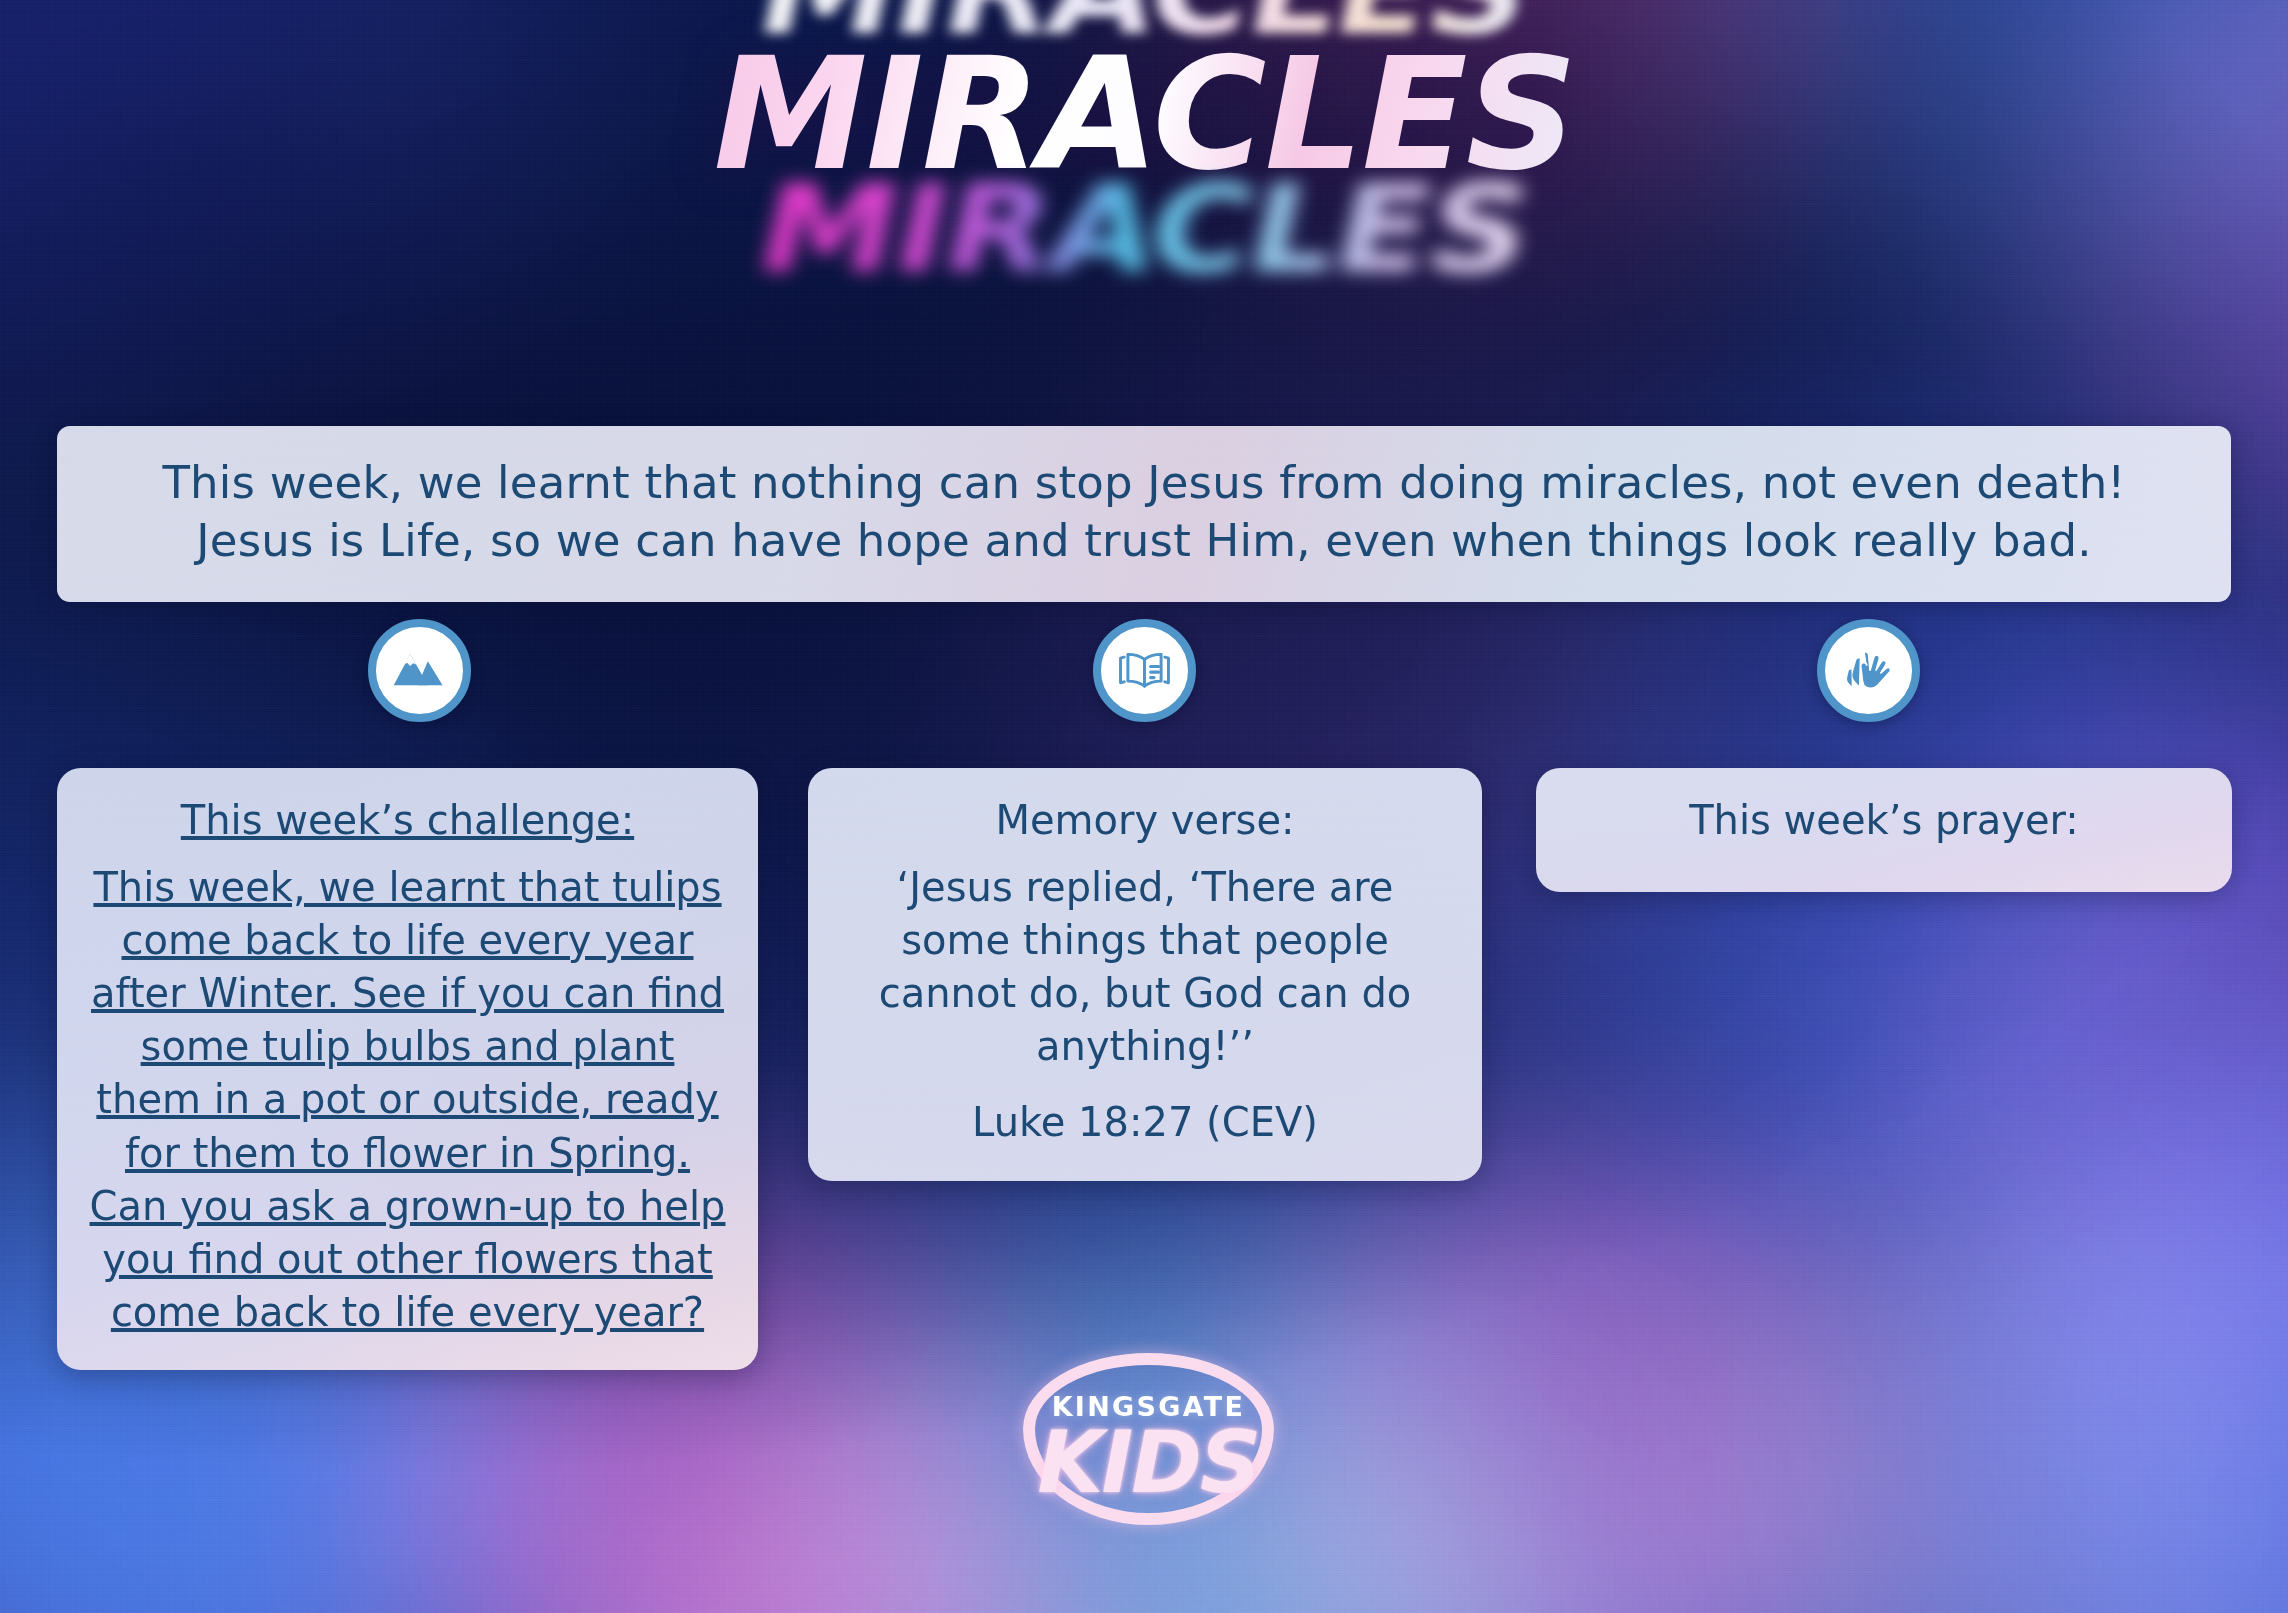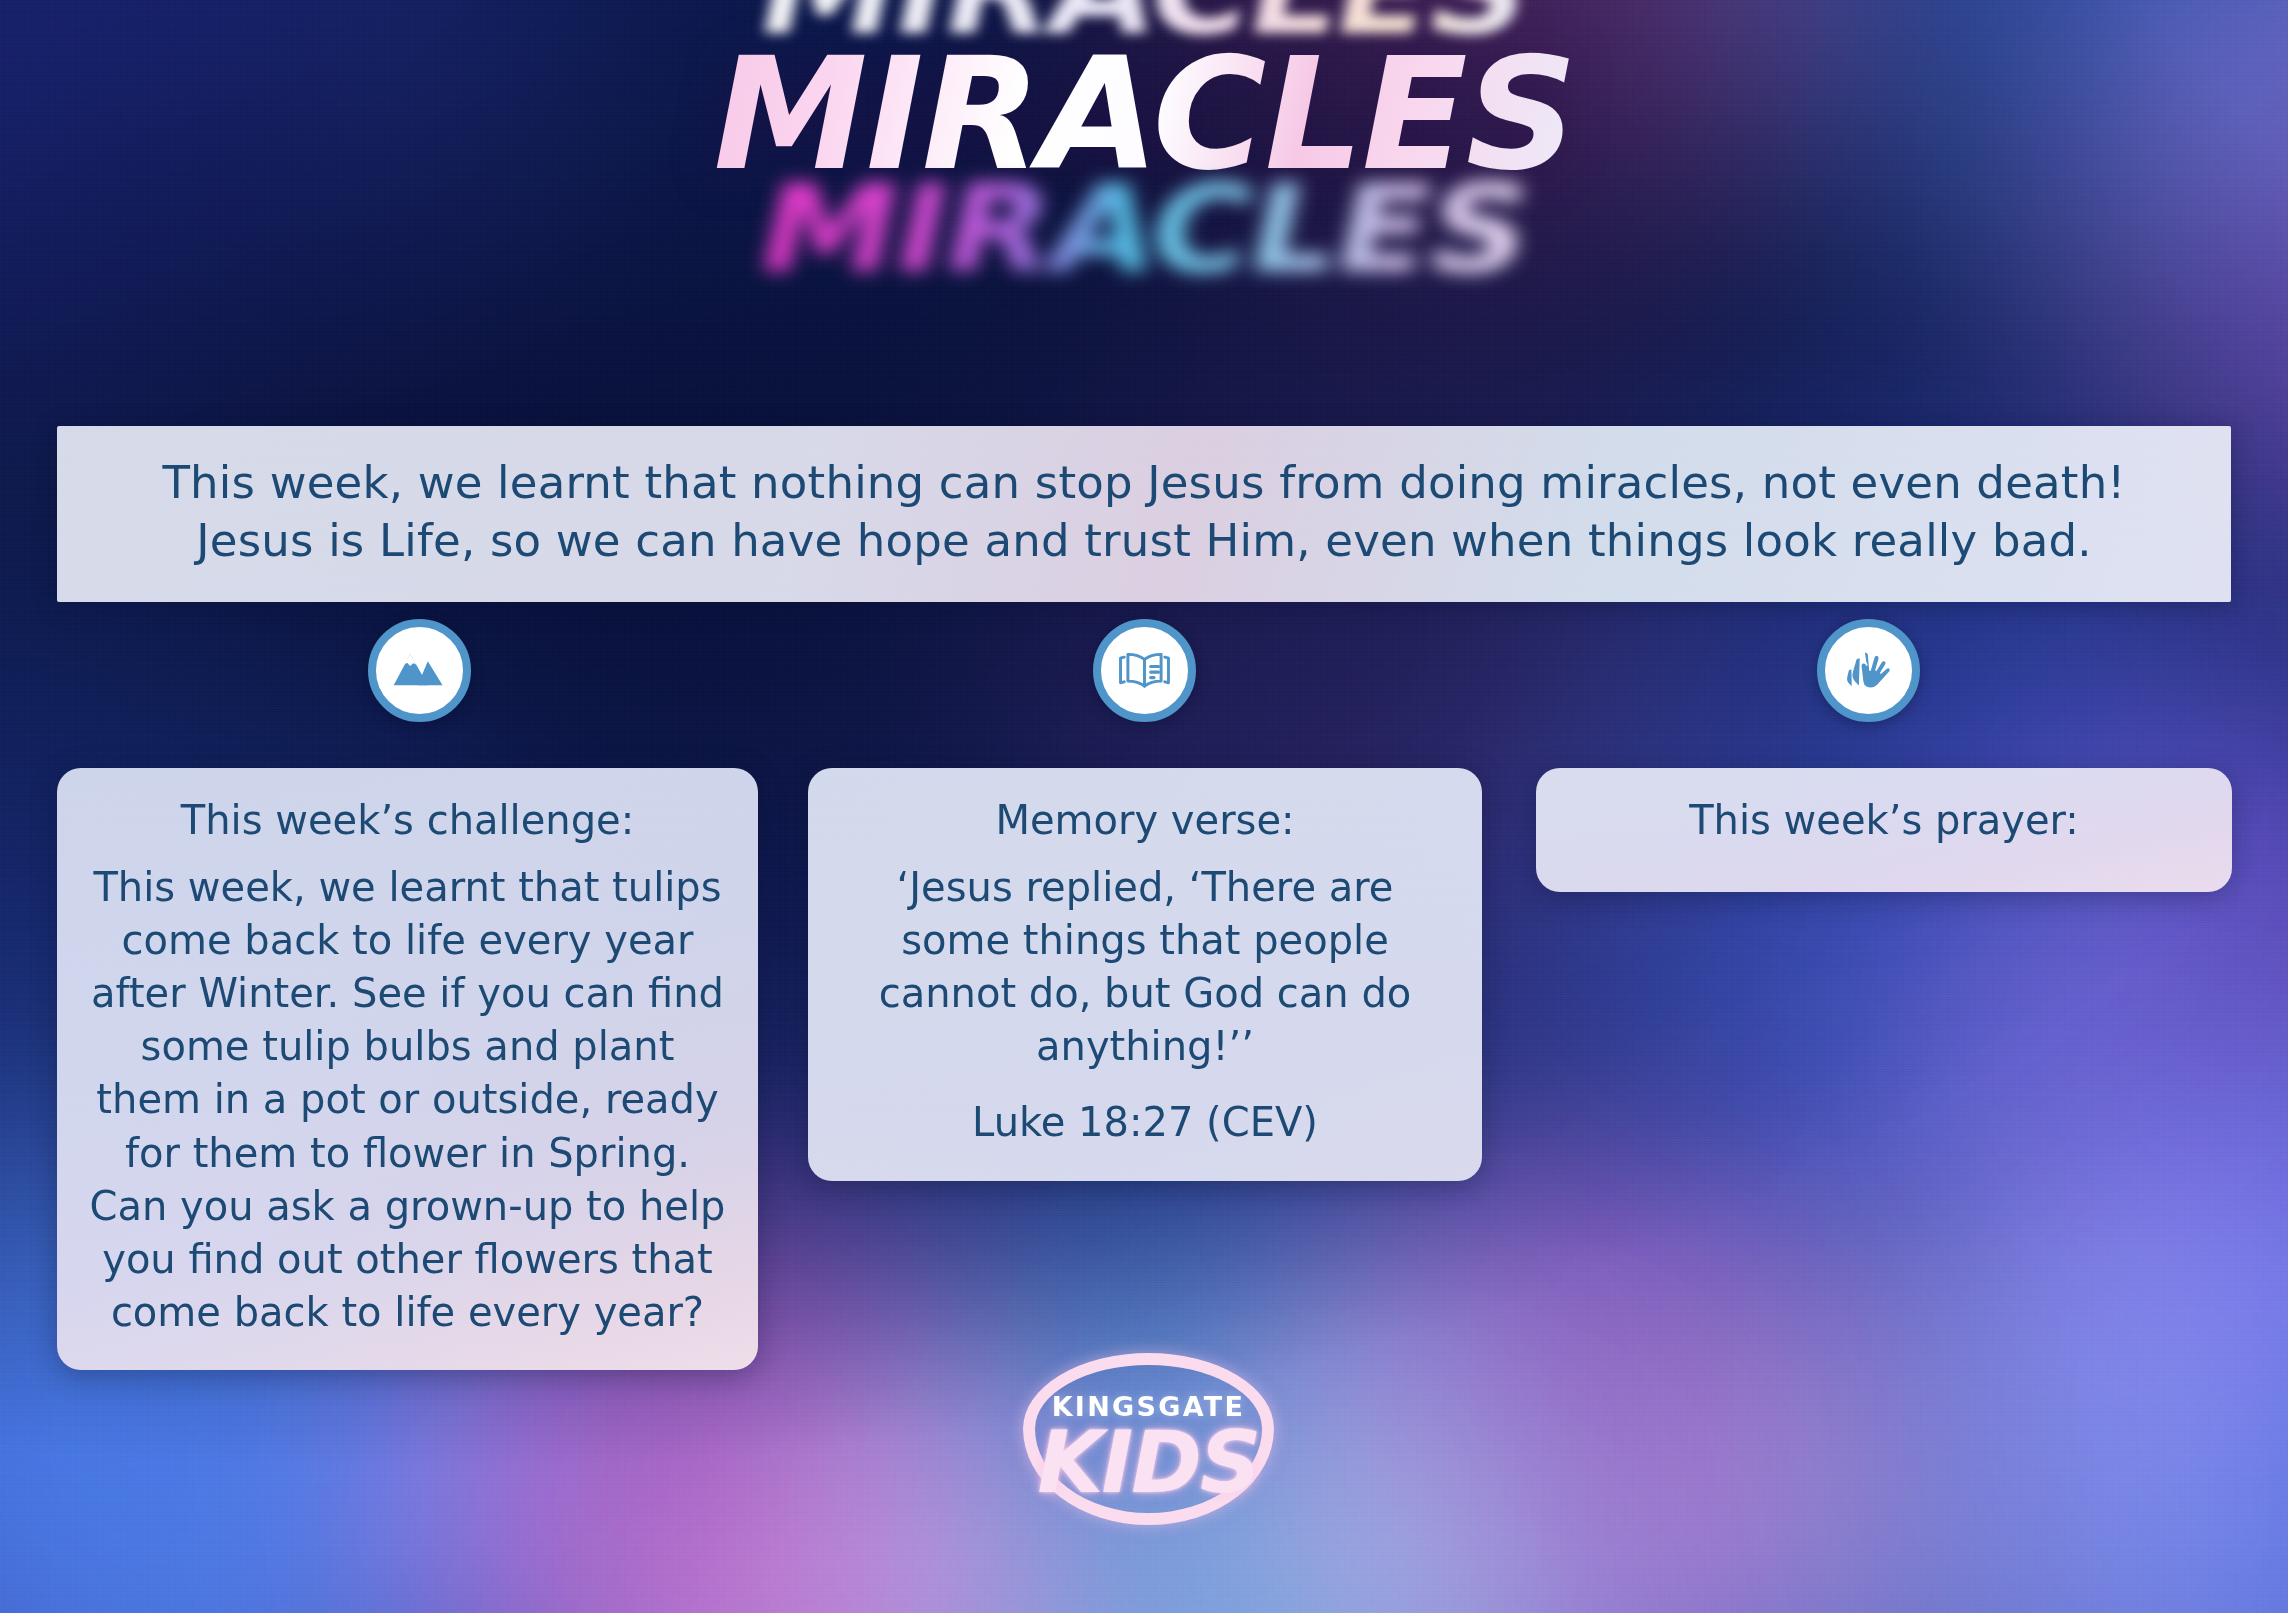--- a/index.html
+++ b/index.html
@@ -112,21 +112,21 @@
     transform:scaleY(.88);
     opacity:.95;
   }
 
   
   #summary-banner{
     position:absolute;
     left:57px; top:426px;
     width:2174px;
     padding:28px 41px 33px;
-    border-radius:2px;
+    border-radius:13px;
     background:linear-gradient(105deg,
       rgba(226,230,243,.94) 0%,
       rgba(231,232,246,.93) 34%,
       rgba(240,227,242,.90) 52%,
       rgba(226,236,247,.92) 70%,
       rgba(234,236,248,.94) 100%);
     box-shadow:0 3.7px 24px rgba(8,14,46,.30);
   }
   .hand{
     font-family:"DejaVu Sans", sans-serif;
@@ -187,20 +187,21 @@
   }
 
   #card-challenge{
     left:57px; top:768px; width:701px;
     background:linear-gradient(165deg,
        rgba(216,223,243,.95) 0%,
        rgba(220,224,244,.94) 42%,
        rgba(227,223,242,.93) 68%,
        rgba(240,226,236,.93) 88%,
        rgba(246,232,238,.93) 100%);
+    text-decoration:underline;
   }
   #card-verse{
     left:808px; top:768px; width:674px;
     background:linear-gradient(170deg,
        rgba(222,228,245,.95) 0%,
        rgba(224,228,245,.94) 55%,
        rgba(228,228,244,.93) 100%);
   }
   #card-prayer{
     left:1536px; top:768px; width:696px;

